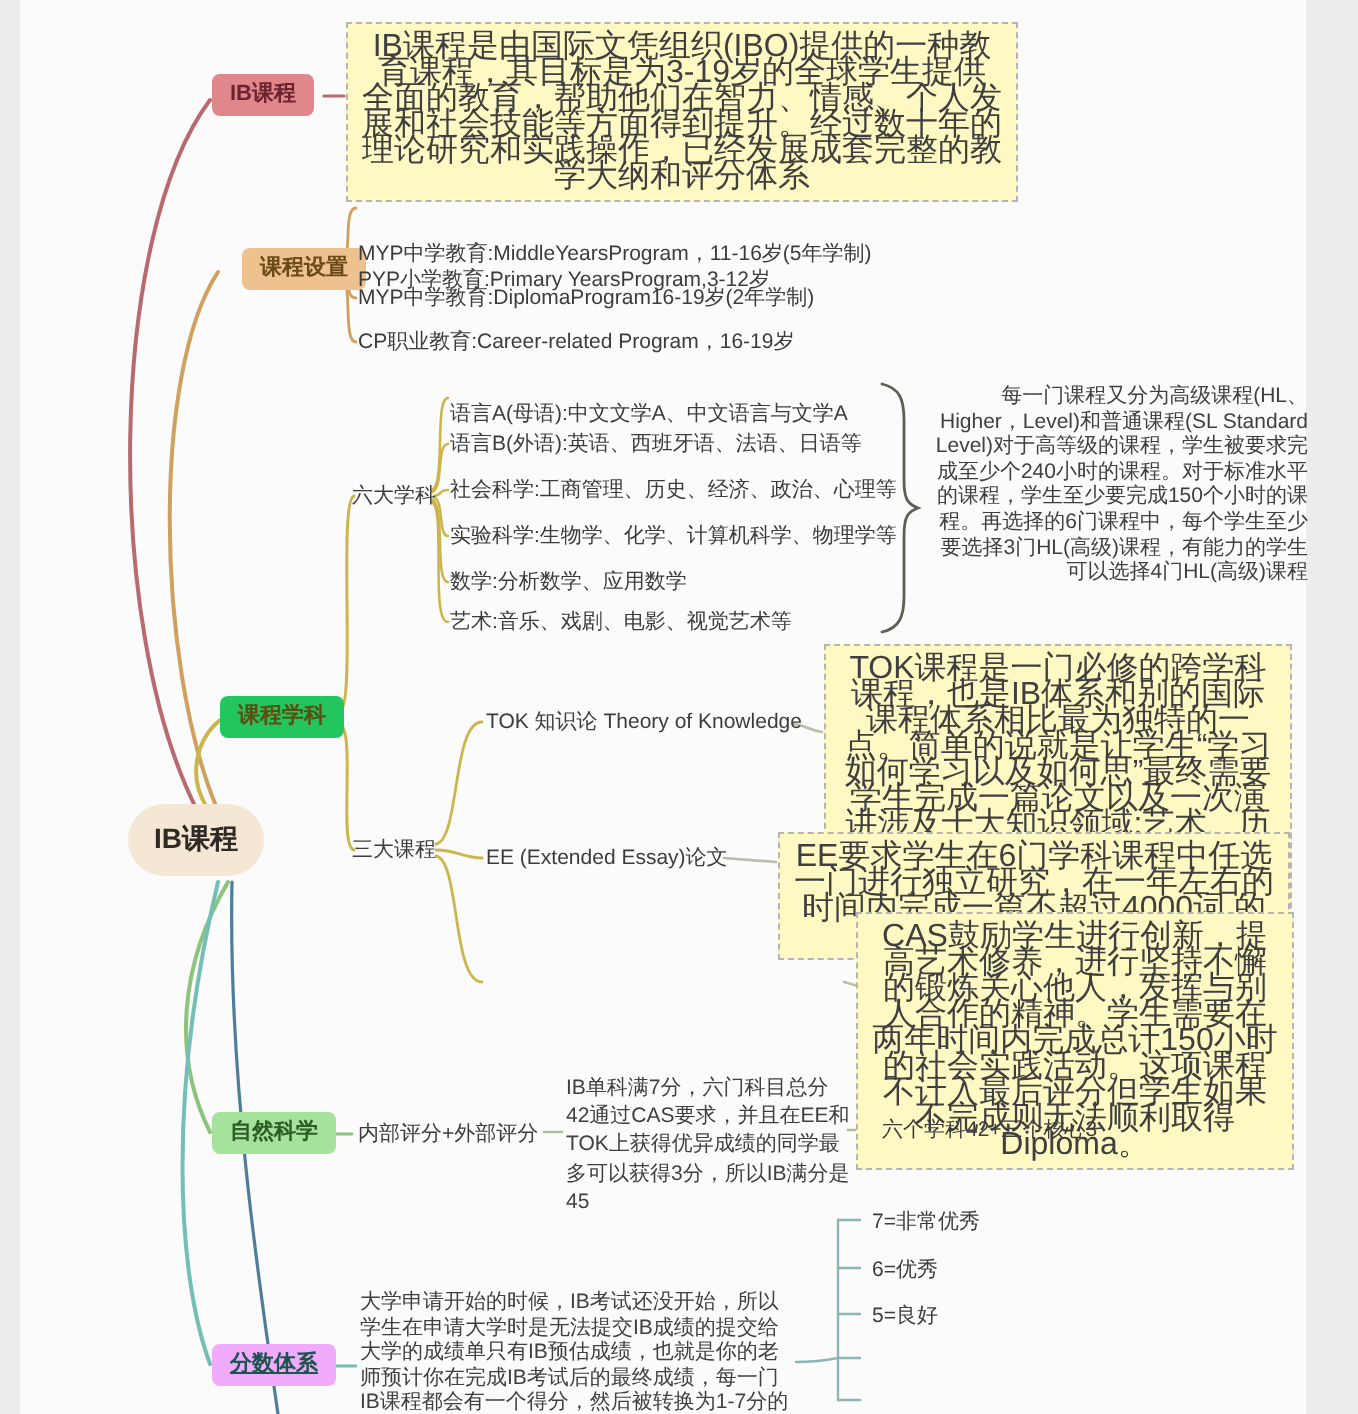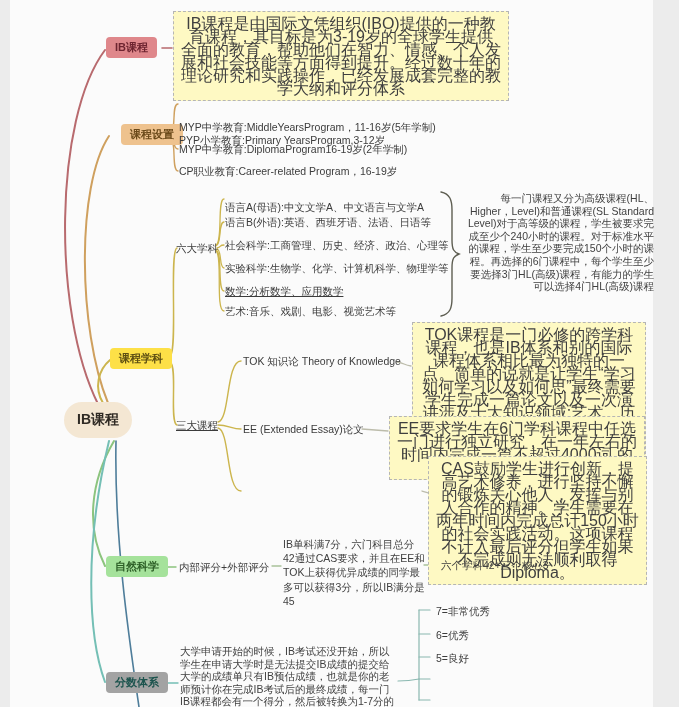--- a/index.html
+++ b/index.html
@@ -29,23 +29,23 @@
     padding:9px 13px;
     border-radius:22px;
     background:#f4e7d3;
     color:#2f2a24;
     font-size:14px;
     font-weight:bold;
     white-space:nowrap;
   }
   .n-intro{background:#df878b;color:#6e2430;}
   .n-setup{background:#eec28e;color:#6b4a1a;margin-left:11px;}
-  .n-subjects{background:#fde047;color:#5d4e12;}
+  .n-subjects{background:#22c55e;color:#5d4e12;}
   .n-scoring{background:#a5e29b;color:#2c5e26;}
-  .n-grading{background:#a3a3a3;color:#1d544e;}
+  .n-grading{background:#f0abfc;color:#1d544e;text-decoration:underline;}
   .leaf{
     position:absolute;
     font-size:10.5px;
     color:#3c3c3c;
     white-space:nowrap;
     line-height:14px;
   }
   .note{
     position:absolute;
     border:1px dashed #b5b5b5;
@@ -134,25 +134,25 @@
   <div class="leaf" style="left:179px;top:142px;">MYP中学教育:DiplomaProgram16-19岁(2年学制)</div>
   <div class="leaf" style="left:179px;top:164px;text-align:right;">CP职业教育:Career-related Program，16-19岁</div>
 
   <div class="node n-subjects" style="left:110px;top:348px;">课程学科</div>
 
   <div class="leaf" style="left:176px;top:241px;">六大学科</div>
   <div class="leaf" style="left:225px;top:200px;">语言A(母语):中文文学A、中文语言与文学A</div>
   <div class="leaf" style="left:225px;top:215px;">语言B(外语):英语、西班牙语、法语、日语等</div>
   <div class="leaf" style="left:225px;top:238px;">社会科学:工商管理、历史、经济、政治、心理等</div>
   <div class="leaf" style="left:225px;top:261px;">实验科学:生物学、化学、计算机科学、物理学等</div>
-  <div class="leaf" style="left:225px;top:284px;text-decoration:underline;">数学:分析数学、应用数学</div>
+  <div class="leaf" style="left:225px;top:284px;">数学:分析数学、应用数学</div>
   <div class="leaf" style="left:225px;top:304px;">艺术:音乐、戏剧、电影、视觉艺术等</div>
   <div class="freetext" style="left:462px;top:192px;width:192px;text-align:right;">每一门课程又分为高级课程(HL、Higher，Level)和普通课程(SL Standard Level)对于高等级的课程，学生被要求完成至少个240小时的课程。对于标准水平的课程，学生至少要完成150个小时的课程。再选择的6门课程中，每个学生至少要选择3门HL(高级)课程，有能力的学生可以选择4门HL(高级)课程</div>
 
-  <div class="leaf" style="left:176px;top:418px;text-decoration:underline;">三大课程</div>
+  <div class="leaf" style="left:176px;top:418px;">三大课程</div>
   <div class="leaf" style="left:243px;top:354px;">TOK 知识论 Theory of Knowledge</div>
   <div class="note" style="left:412px;top:322px;width:218px;">TOK课程是一门必修的跨学科课程，也是IB体系和别的国际课程体系相比最为独特的一点。简单的说就是让学生“学习如何学习以及如何思”最终需要学生完成一篇论文以及一次演讲涉及十大知识领域:艺术、历史、自然科学、社会科学、数学、语言、社会、政治、宗教、技术</div>
   <div class="leaf" style="left:243px;top:422px;">EE (Extended Essay)论文</div>
   <div class="note" style="left:389px;top:416px;width:240px;">EE要求学生在6门学科课程中任选一门进行独立研究，在一年左右的时间内完成一篇不超过4000词 的论文。</div>
   <div class="note" style="left:428px;top:456px;width:203px;">CAS鼓励学生进行创新，提高艺术修养，进行坚持不懈的锻炼关心他人，发挥与别人合作的精神。学生需要在两年时间内完成总计150小时的社会实践活动。这项课程不计入最后评分但学生如果不完成则无法顺利取得Diploma。</div>
 
   <div class="node n-scoring" style="left:106px;top:556px;">自然科学</div>
   <div class="leaf" style="left:179px;top:560px;">内部评分+外部评分</div>
   <div class="freetext" style="left:283px;top:537px;width:142px;line-height:14.2px;">IB单科满7分，六门科目总分42通过CAS要求，并且在EE和TOK上获得优异成绩的同学最多可以获得3分，所以IB满分是45</div>
   <div class="leaf" style="left:441px;top:558px;">六个学科42+三个核心3</div>

